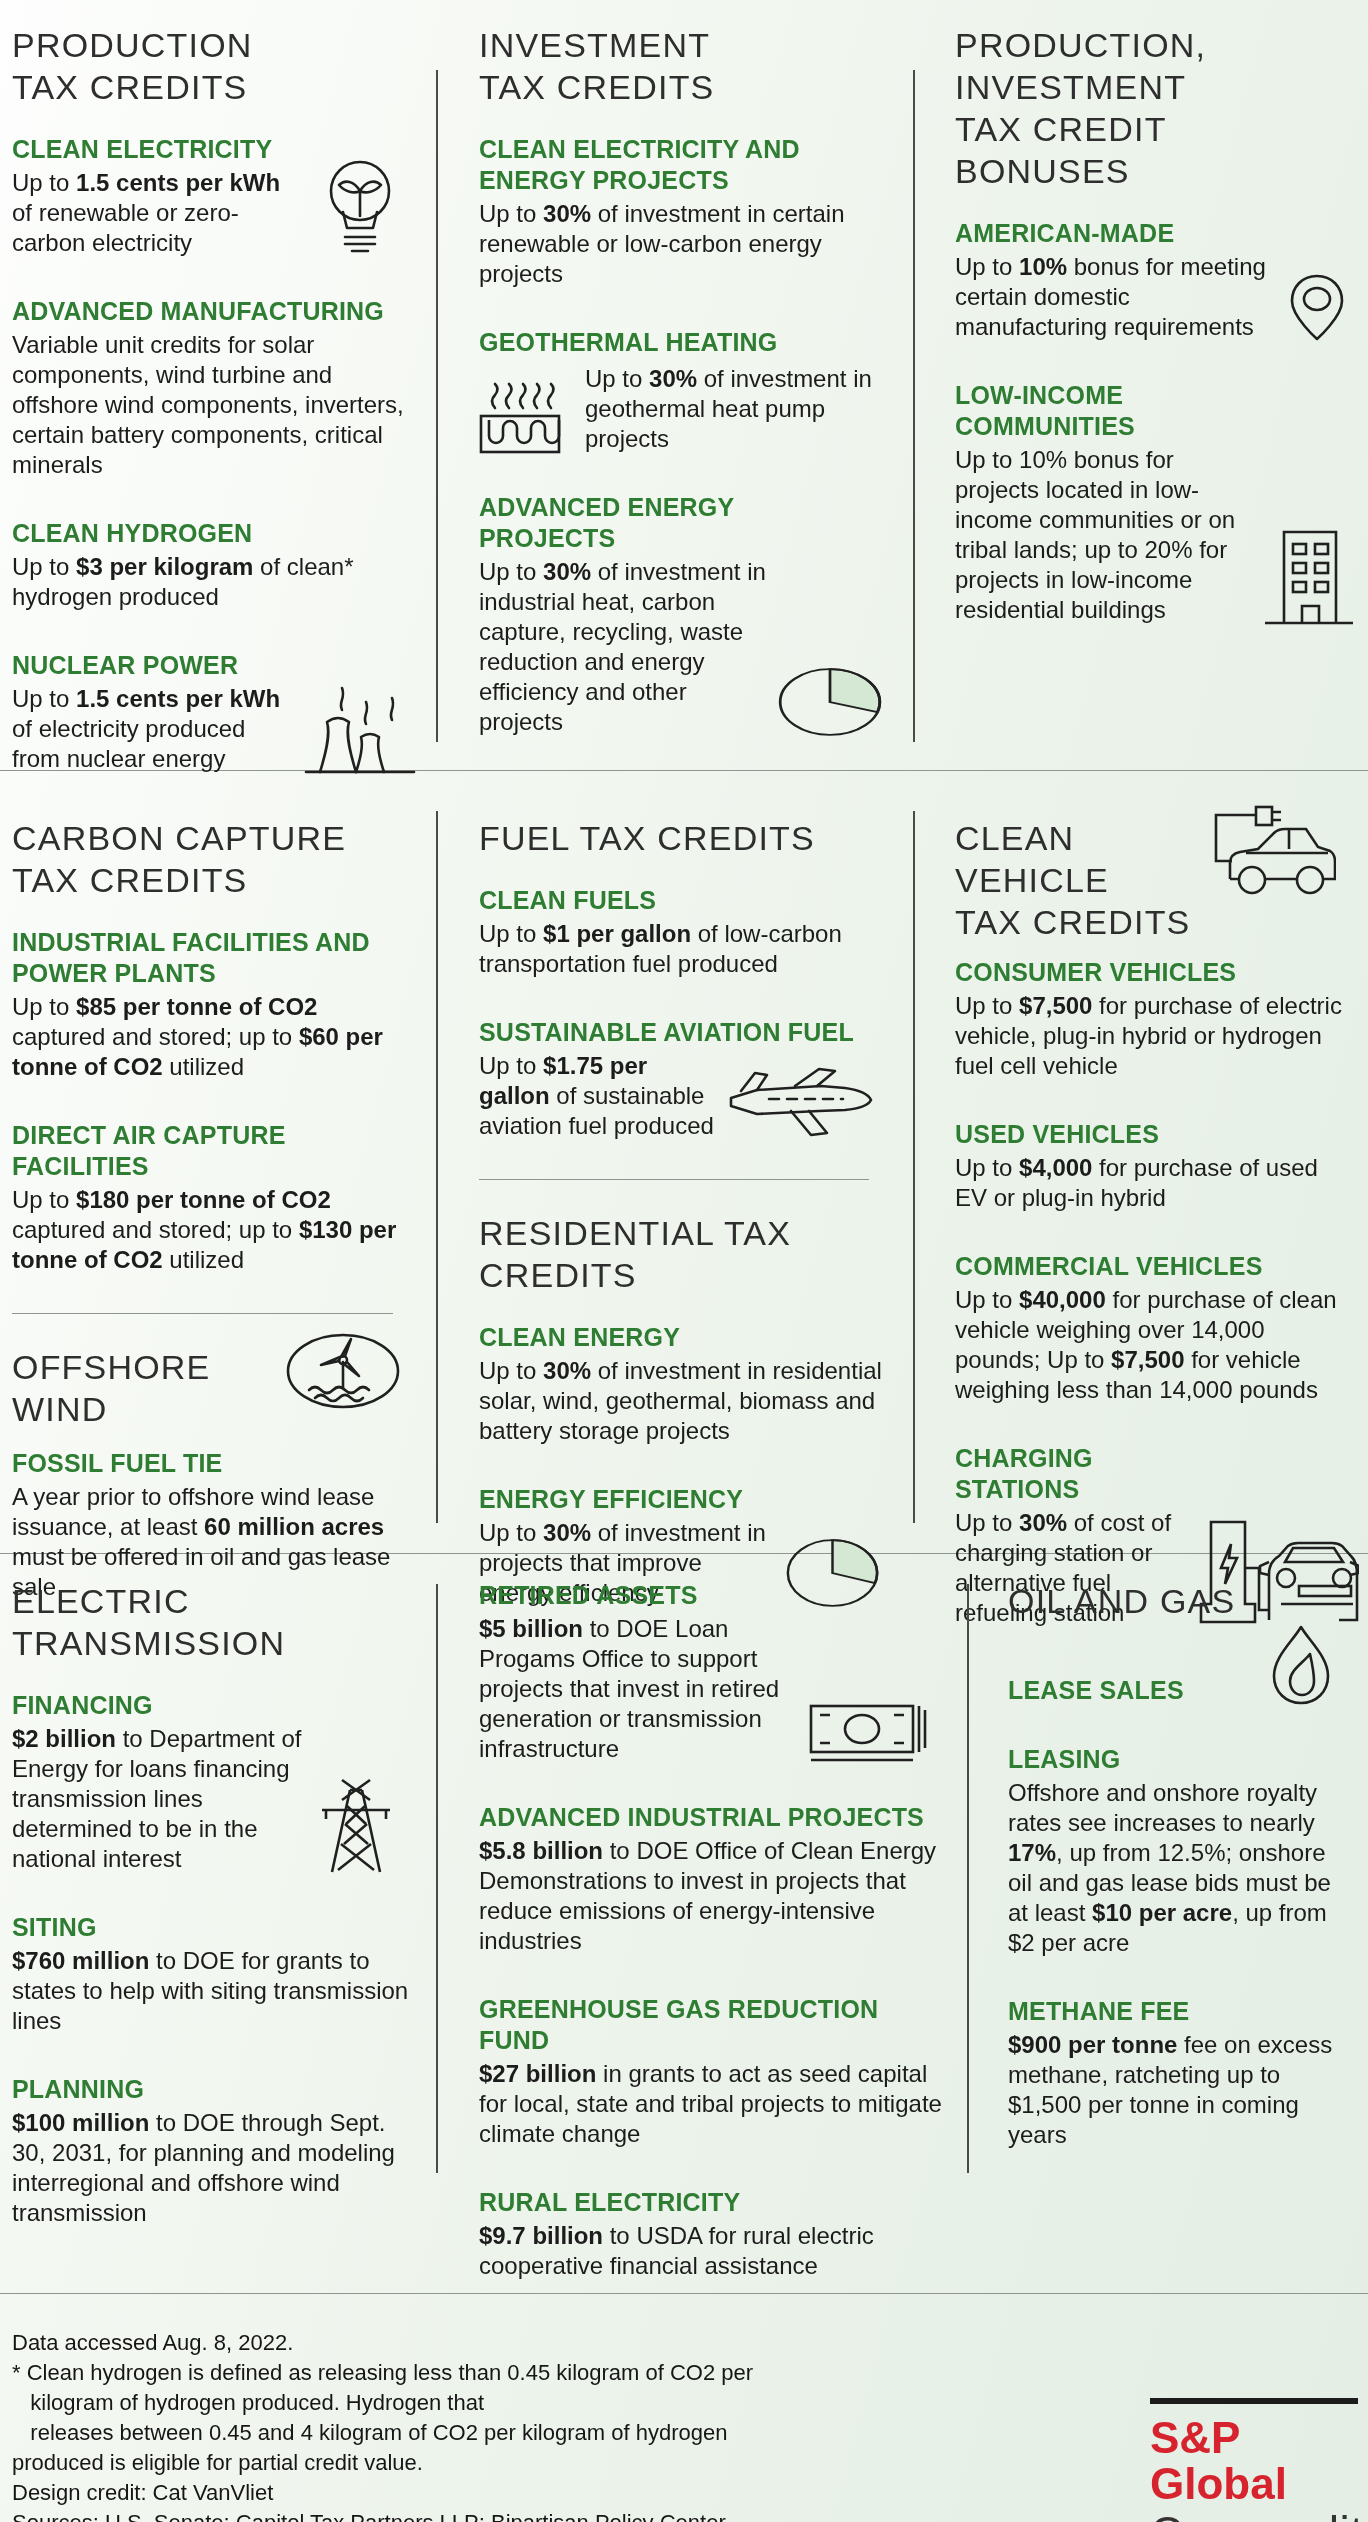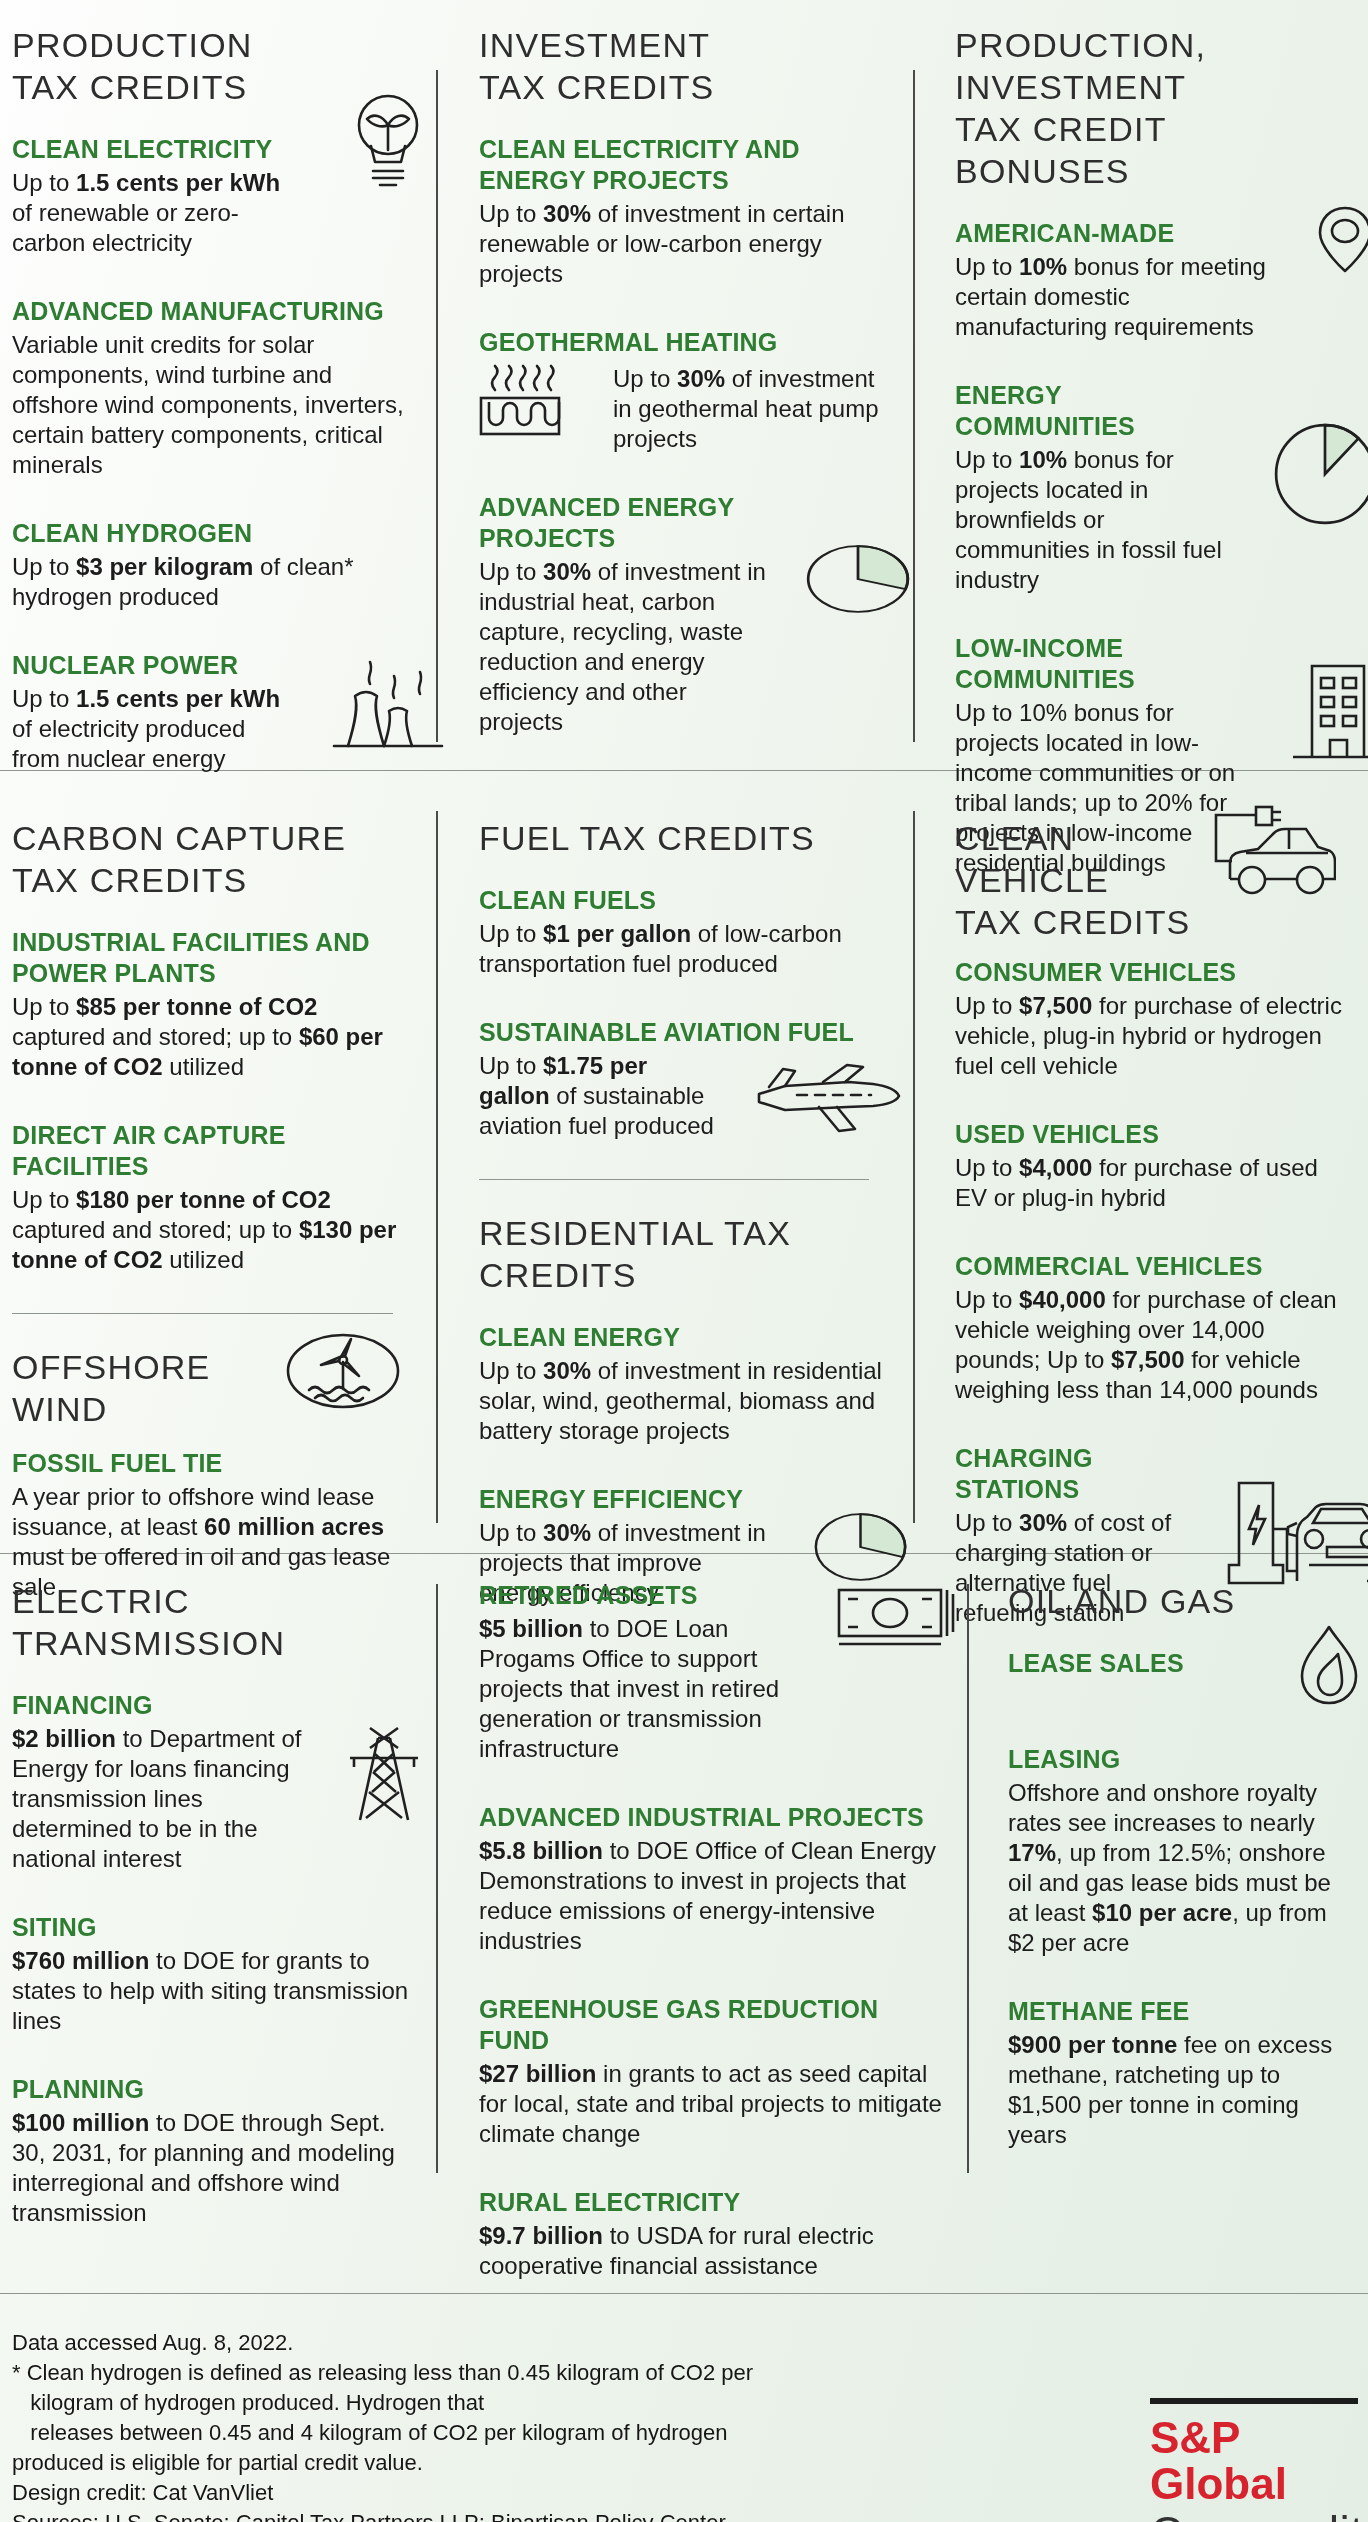--- a/index.html
+++ b/index.html
@@ -17,21 +17,21 @@
   .row2 .vline{top:40px;bottom:30px;}
   .row3 .vline{top:30px;bottom:120px;}
   .cell{position:relative;padding:24px 26px 0 42px;box-sizing:border-box;}
   .cell.first{padding-left:12px;}
   .row2 .cell{padding-top:46px;}
   .row3 .cell{padding-top:26px;}
   .row3 .cell.c3{padding-left:40px;}
   .sec-title{font-size:34px;line-height:42px;font-weight:400;letter-spacing:1.2px;
              color:#2e2e2e;margin:0 0 26px;white-space:pre-line;}
   .item{margin:0 0 38px;}
-  .flexi{display:flex;align-items:flex-start;gap:28px;}
+  .flexi{display:flex;align-items:flex-end;}
   .flexi .txt{flex:0 0 auto;}
   .ihead{font-size:25px;line-height:31px;font-weight:700;color:#2e7d32;
          letter-spacing:.2px;margin:0;}
   .ibody{font-size:24px;line-height:30px;margin:3px 0 0;}
   .b{font-weight:700;}
   .icon{flex:none;}
   .icon svg{display:block;}
   .stroke{stroke:#202020;stroke-width:2.6;fill:none;stroke-linejoin:round;stroke-linecap:round;}
   .stroke-sq{stroke:#202020;stroke-width:2.6;fill:none;stroke-linejoin:miter;stroke-linecap:butt;}
   .pie-slice{fill:#d4e8d4;}
@@ -163,32 +163,20 @@
         <span class="icon" style="margin:-12px 0 0 12px">
           <svg width="64" height="68" viewBox="0 0 64 68">
             <g class="stroke">
               <path d="M32,2 C17,2 7,13 7,27 C7,43 32,65 32,65 C32,65 57,43 57,27 C57,13 47,2 32,2 Z"></path>
               <ellipse cx="32" cy="25" rx="13" ry="11"></ellipse>
             </g>
           </svg>
         </span>
       </div>
 
-      <div class="item flexi">
-        <div class="txt" style="width:288px">
-          <h3 class="ihead">ENERGY COMMUNITIES</h3>
-          <p class="ibody"><span>Up to </span><span class="b">10%</span><span> bonus for projects located in brownfields or communities in fossil fuel industry</span></p>
-        </div>
-        <span class="icon" style="margin:42px 0 0 2px">
-          <svg width="104" height="104" viewBox="0 0 100 100">
-            <path class="pie-slice stroke-sq" d="M50,50 L50,3 A47,47 0 0 1 82.2,15.7 Z"></path>
-            <circle class="stroke-sq" cx="50" cy="50" r="47"></circle>
-          </svg>
-        </span>
-      </div>
 
       <div class="item flexi">
         <div class="txt" style="width:302px">
           <h3 class="ihead">LOW-INCOME COMMUNITIES</h3>
           <p class="ibody"><span>Up to 10% bonus for projects located in low-income communities or on tribal lands; up to 20% for projects in low-income residential buildings</span></p>
         </div>
         <span class="icon" style="margin:28px 0 0 4px">
           <svg width="94" height="98" viewBox="0 0 94 98">
             <g class="stroke-sq">
               <path d="M4,96 H92"></path>

